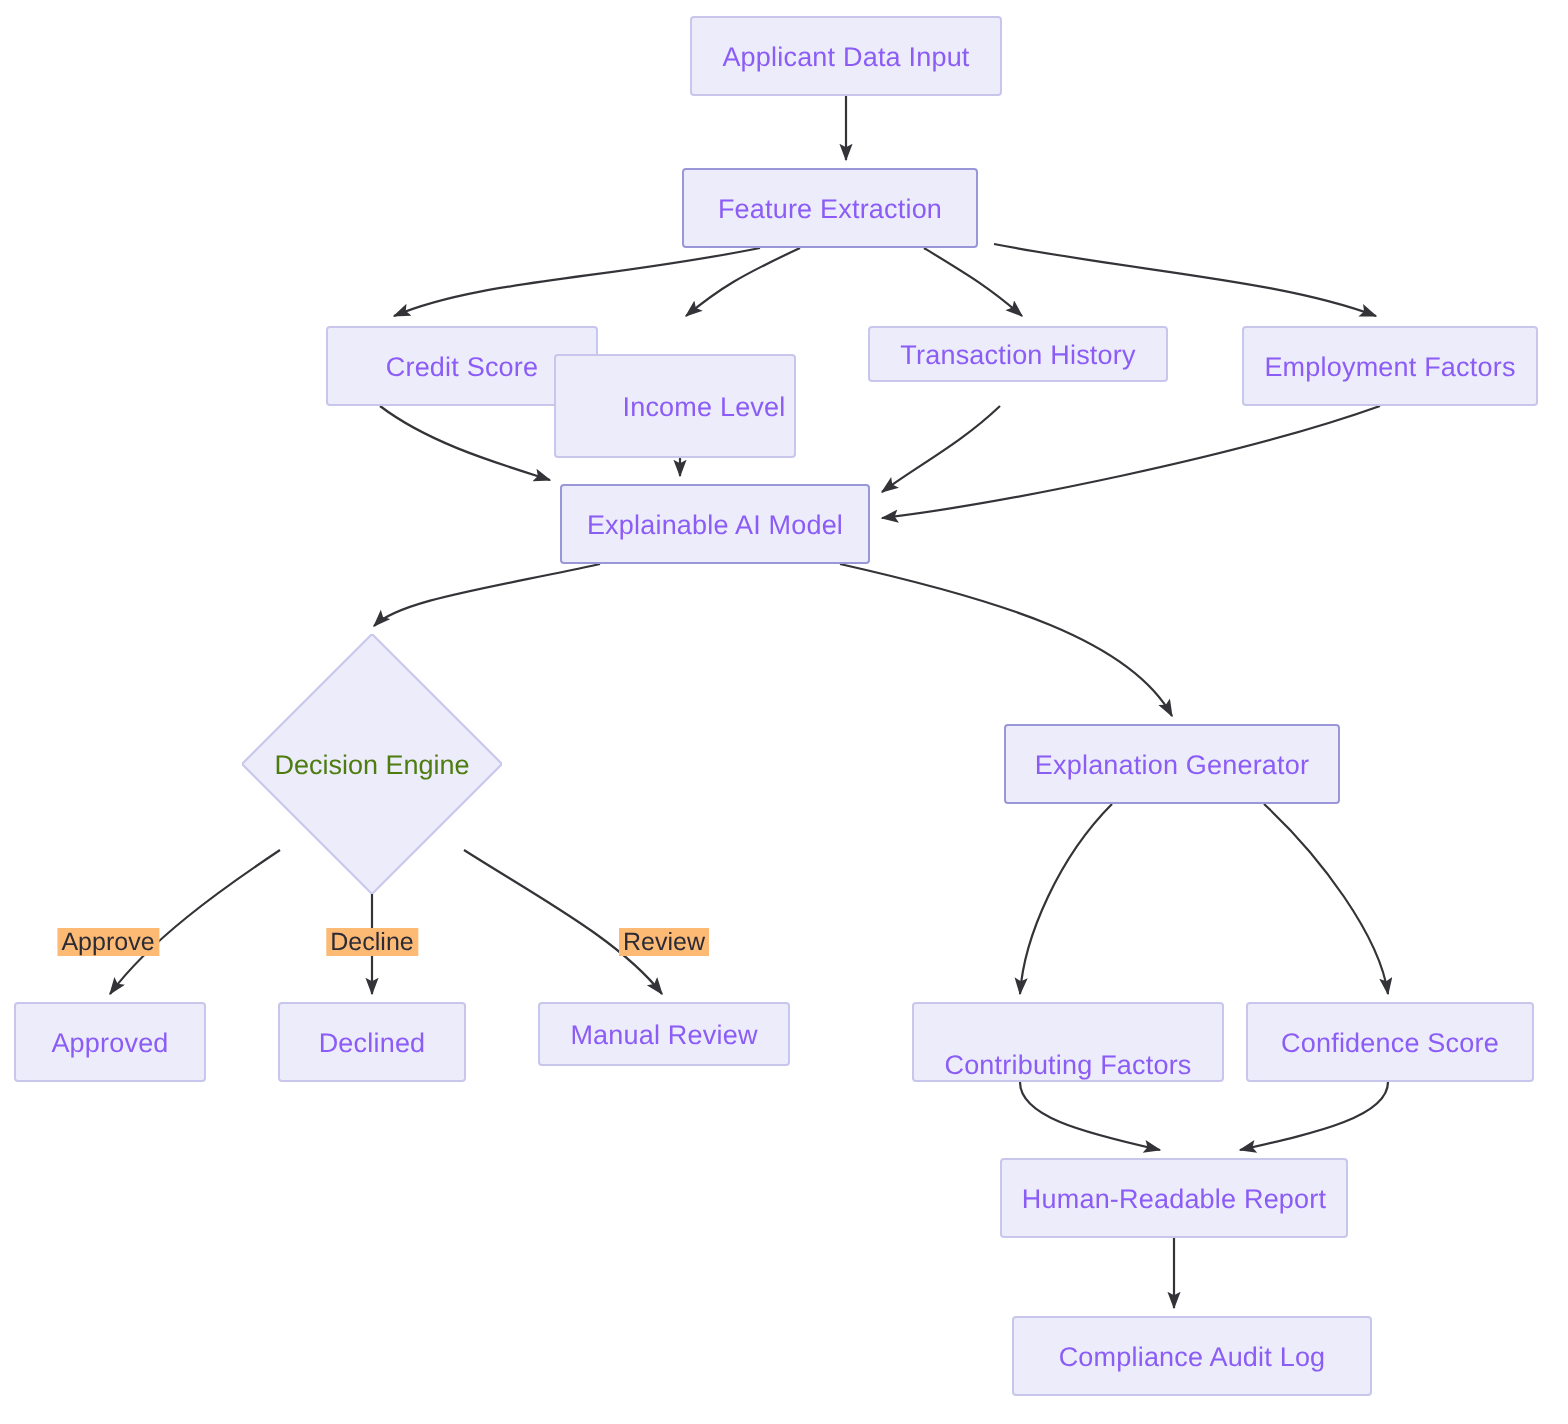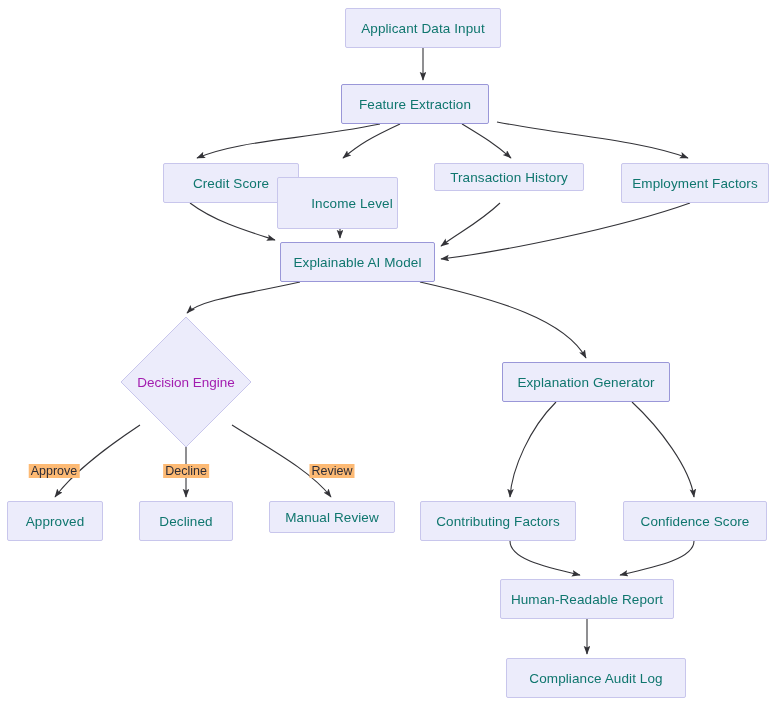--- a/index.html
+++ b/index.html
@@ -27,21 +27,21 @@
   }
   .node {
     position: absolute;
     box-sizing: border-box;
     background: #ececfb;
     border: 1px solid #c8c6ec;
     border-radius: 2px;
     display: flex;
     align-items: center;
     justify-content: center;
-    color: #0f766e;
+    color: #8b5cf6;
     font-size: 13.5px;
     letter-spacing: 0.1px;
     white-space: nowrap;
   }
   .node.emph {
     border-color: #9a97d8;
   }
   .diamond-wrap {
     position: absolute;
   }
@@ -52,21 +52,21 @@
   }
   .diamond-label {
     position: absolute;
     top: 0;
     left: 0;
     width: 100%;
     height: 100%;
     display: flex;
     align-items: center;
     justify-content: center;
-    color: #a21caf;
+    color: #4d7c0f;
     font-size: 13.5px;
     white-space: nowrap;
   }
   .edge-label {
     position: absolute;
     background: #fdba74;
     color: #2b2b36;
     font-size: 12.5px;
     padding: 0 2px;
     white-space: nowrap;
@@ -140,21 +140,21 @@
       </div>
       <div class="node" style="left: 7px; top: 501px; width: 96px; height: 40px;">
         <span>Approved</span>
       </div>
       <div class="node" style="left: 139px; top: 501px; width: 94px; height: 40px;">
         <span>Declined</span>
       </div>
       <div class="node" style="left: 269px; top: 501px; width: 126px; height: 32px;">
         <span>Manual Review</span>
       </div>
-      <div class="node" style="left: 420px; top: 501px; width: 156px; height: 40px;">
+      <div class="node" style="left: 456px; top: 501px; width: 156px; height: 40px; align-items: flex-end;">
         <span>Contributing Factors</span>
       </div>
       <div class="node" style="left: 623px; top: 501px; width: 144px; height: 40px;">
         <span>Confidence Score</span>
       </div>
       <div class="node" style="left: 500px; top: 579px; width: 174px; height: 40px;">
         <span>Human-Readable Report</span>
       </div>
       <div class="node" style="left: 506px; top: 658px; width: 180px; height: 40px;">
         <span>Compliance Audit Log</span>

